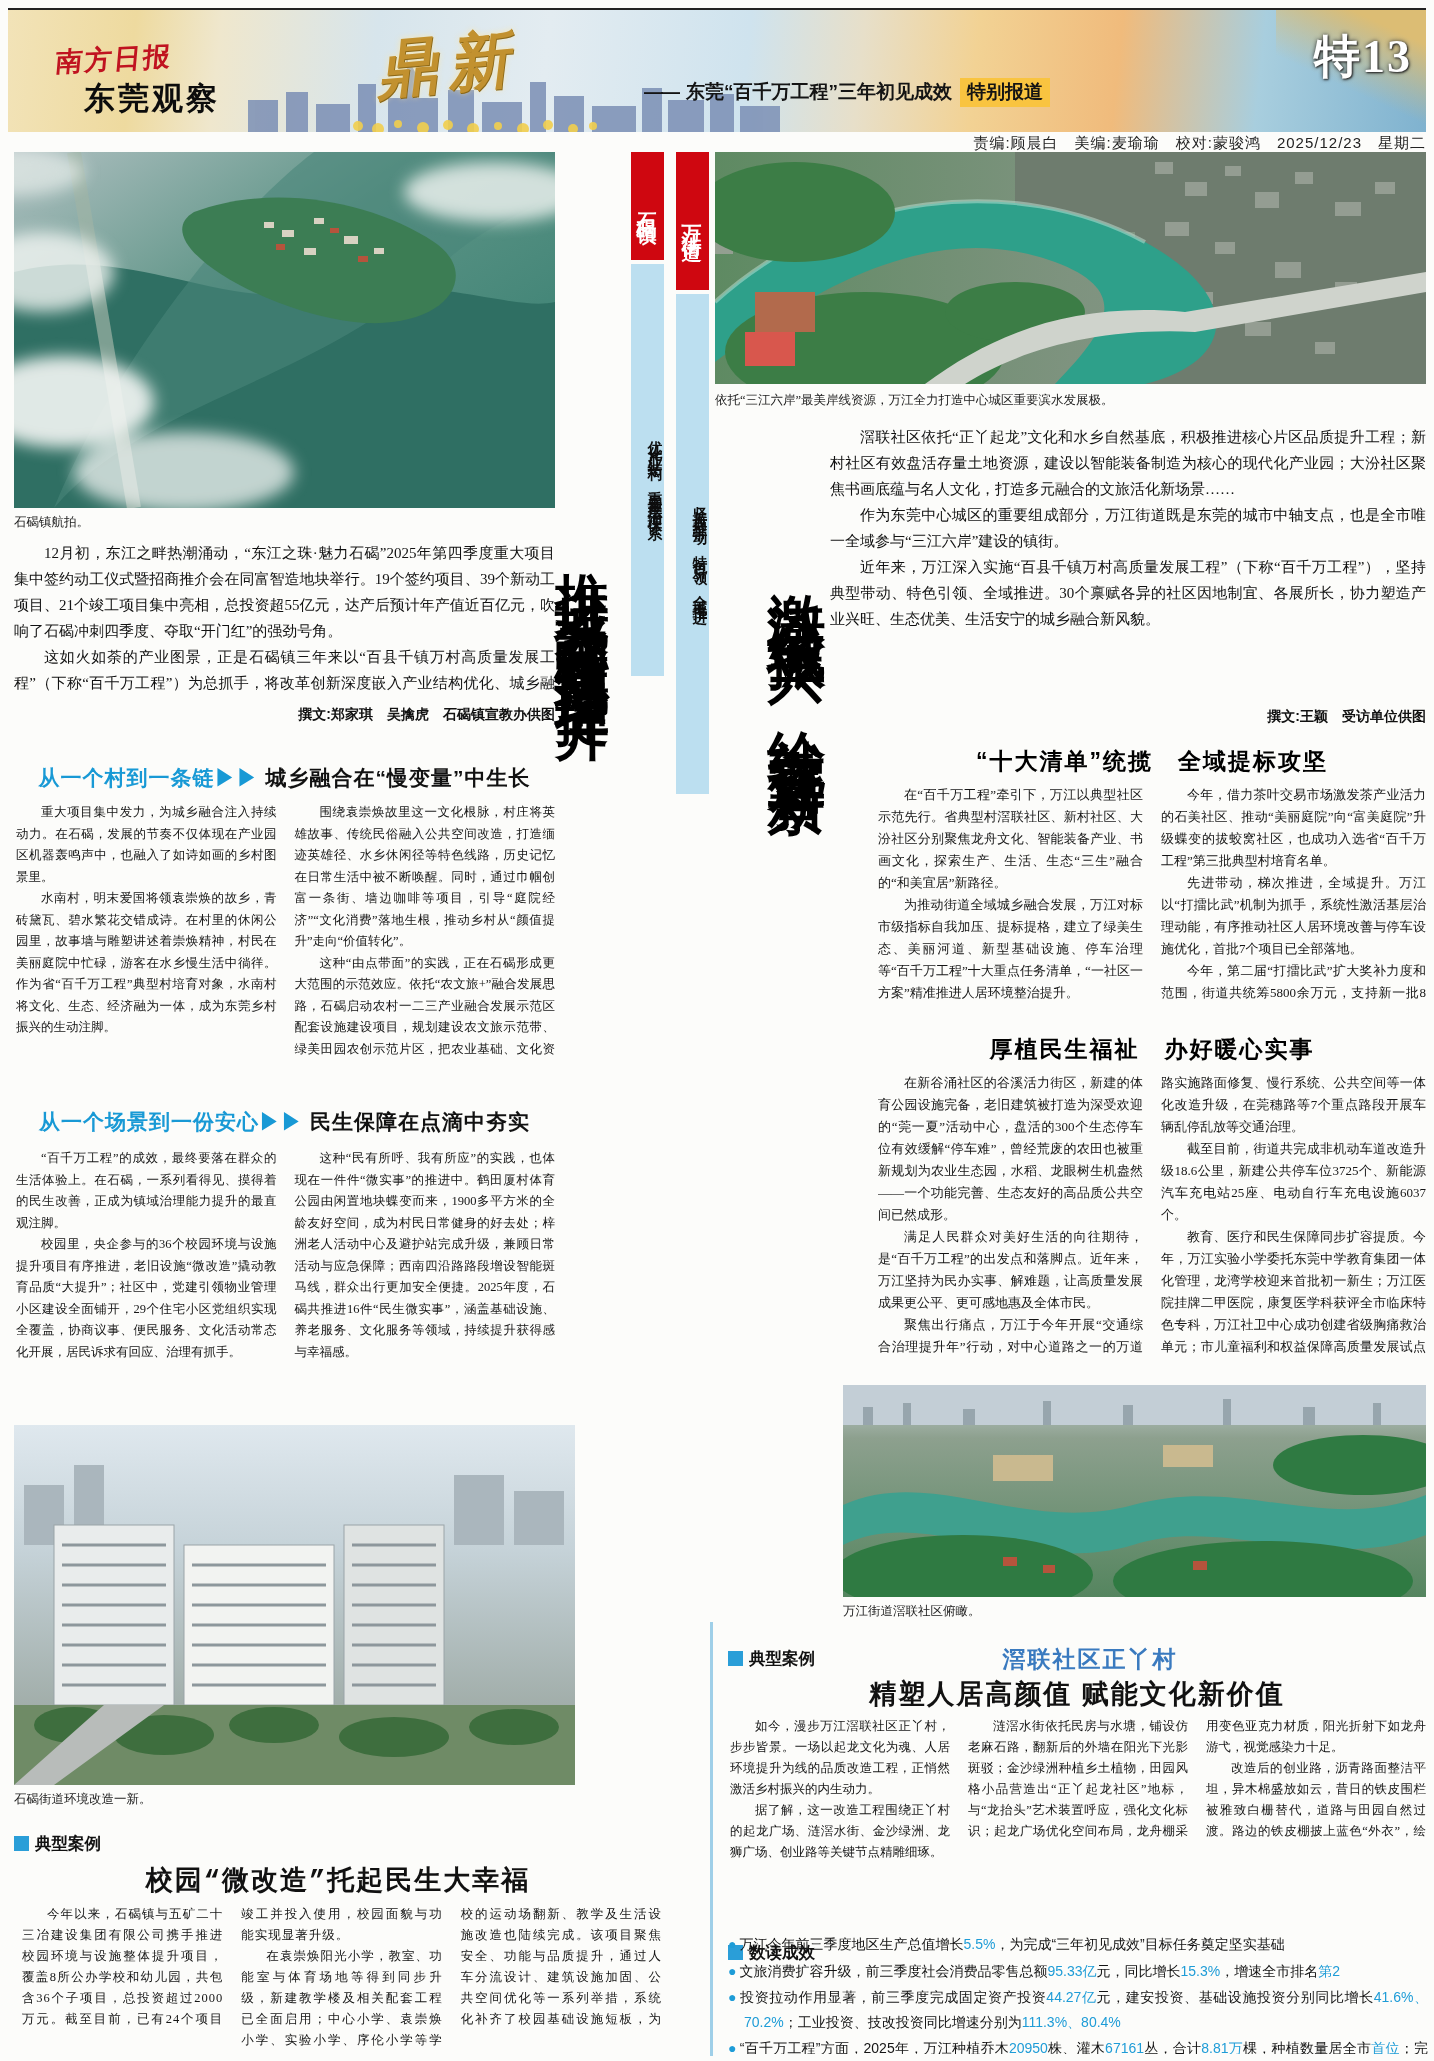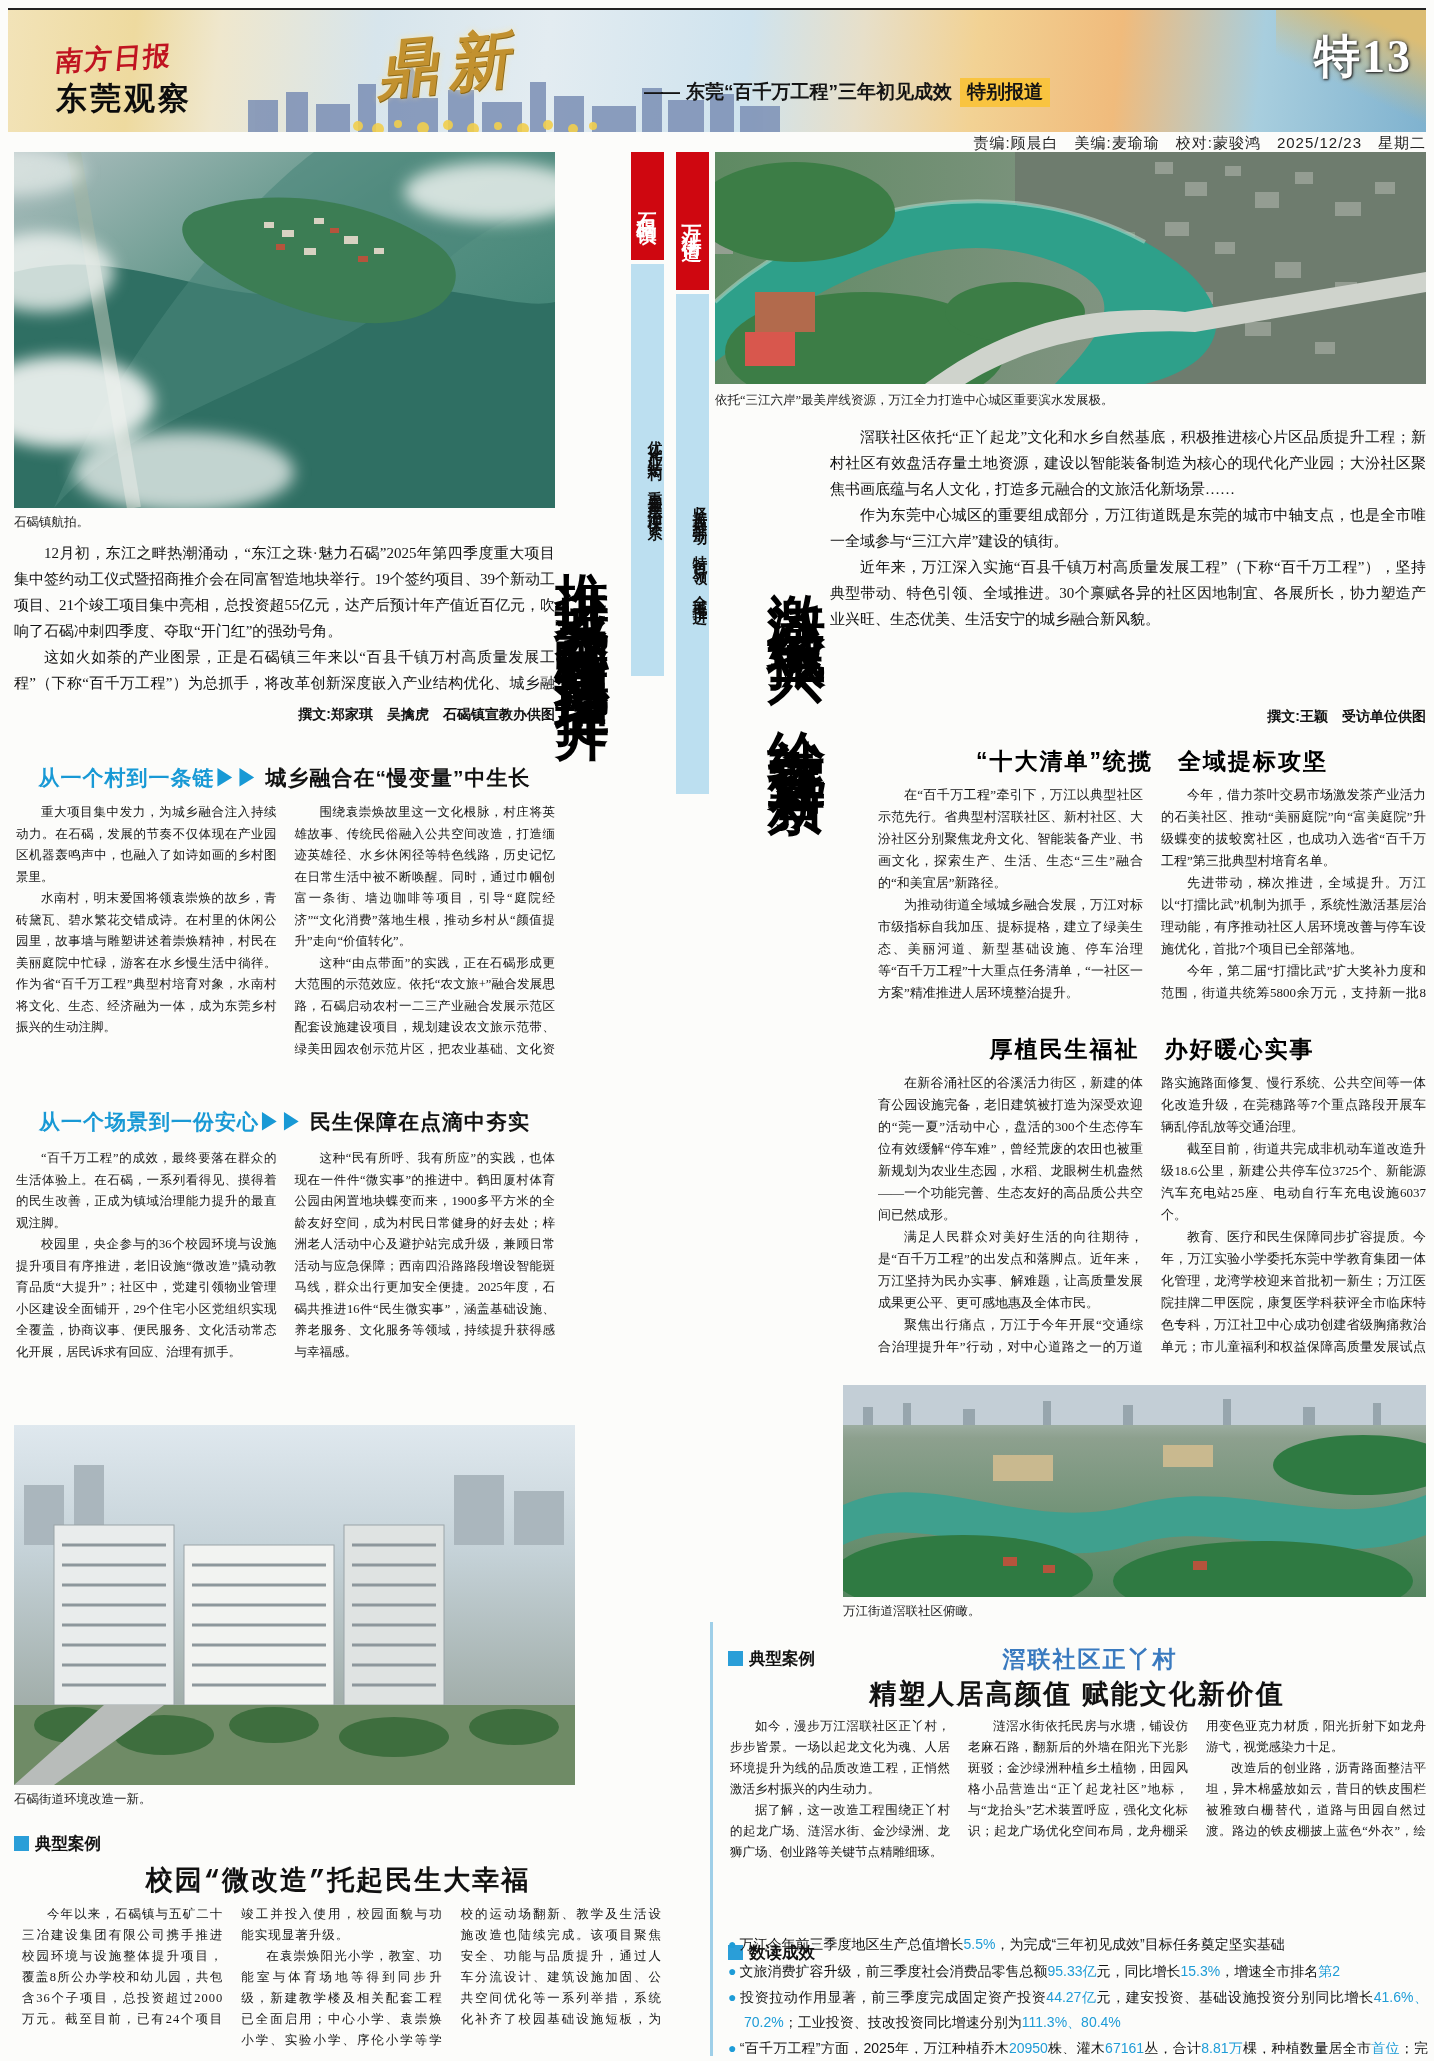--- a/index.html
+++ b/index.html
@@ -4,21 +4,21 @@
 <style>
   html,body{margin:0;padding:0;background:#9a9a9a;}
   #page{position:relative;width:1434px;height:2061px;background:#fcfcfa;margin:0 auto;overflow:hidden;
         font-family:"Liberation Sans",sans-serif;color:#111;}
   .abs{position:absolute;}
   
   .banner{left:8px;top:8px;width:1418px;height:122px;border-top:2px solid #222;overflow:hidden;
     background:linear-gradient(96deg,#f2e3b8 0%,#eeda9f 9%,#efe7cd 15%,#d7e5ec 26%,#e3ecf1 38%,#cfe3ee 52%,#e7dfc9 60%,#f2d294 68%,#f0bb7c 78%,#a8cede 88%,#7fb2cf 100%);}
   .brand-script{font-family:"Liberation Serif",serif;font-weight:900;color:#c01320;font-size:27px;
     transform:skewX(-8deg) rotate(-3deg);letter-spacing:2px;}
-  .brand-edition{font-weight:900;font-size:31px;letter-spacing:3px;color:#0c0c0c;margin-top:2px;}
+  .brand-edition{font-weight:900;font-size:31px;letter-spacing:3px;color:#0c0c0c;margin-top:2px;margin-left:28px;}
   .dingxin{font-family:"Liberation Serif",serif;font-weight:900;font-size:62px;color:#c2912f;
     text-shadow:1px 1px 0 #8a6717,0 0 6px rgba(255,230,160,.8);transform:rotate(-5deg) skewX(-12deg);letter-spacing:10px;}
   .tagline{font-size:19px;font-weight:900;color:#141414;white-space:nowrap;}
   .tagline .dash{letter-spacing:-2px;margin-right:8px;}
   .hl-badge{display:inline-block;margin-left:8px;padding:1px 7px 2px;font-weight:900;}
   .pageno{font-family:"Liberation Serif",serif;font-weight:700;font-size:46px;color:#fff;
     text-shadow:0 0 4px #333,1px 1px 2px #222;letter-spacing:2px;}
   .gold-corner{right:0;top:0;width:150px;height:122px;
     background:linear-gradient(205deg,#dcbd74 18%,rgba(220,189,116,0) 60%);}
   .credits{left:8px;top:134px;width:1418px;text-align:right;font-size:15px;color:#222;letter-spacing:1px;}

